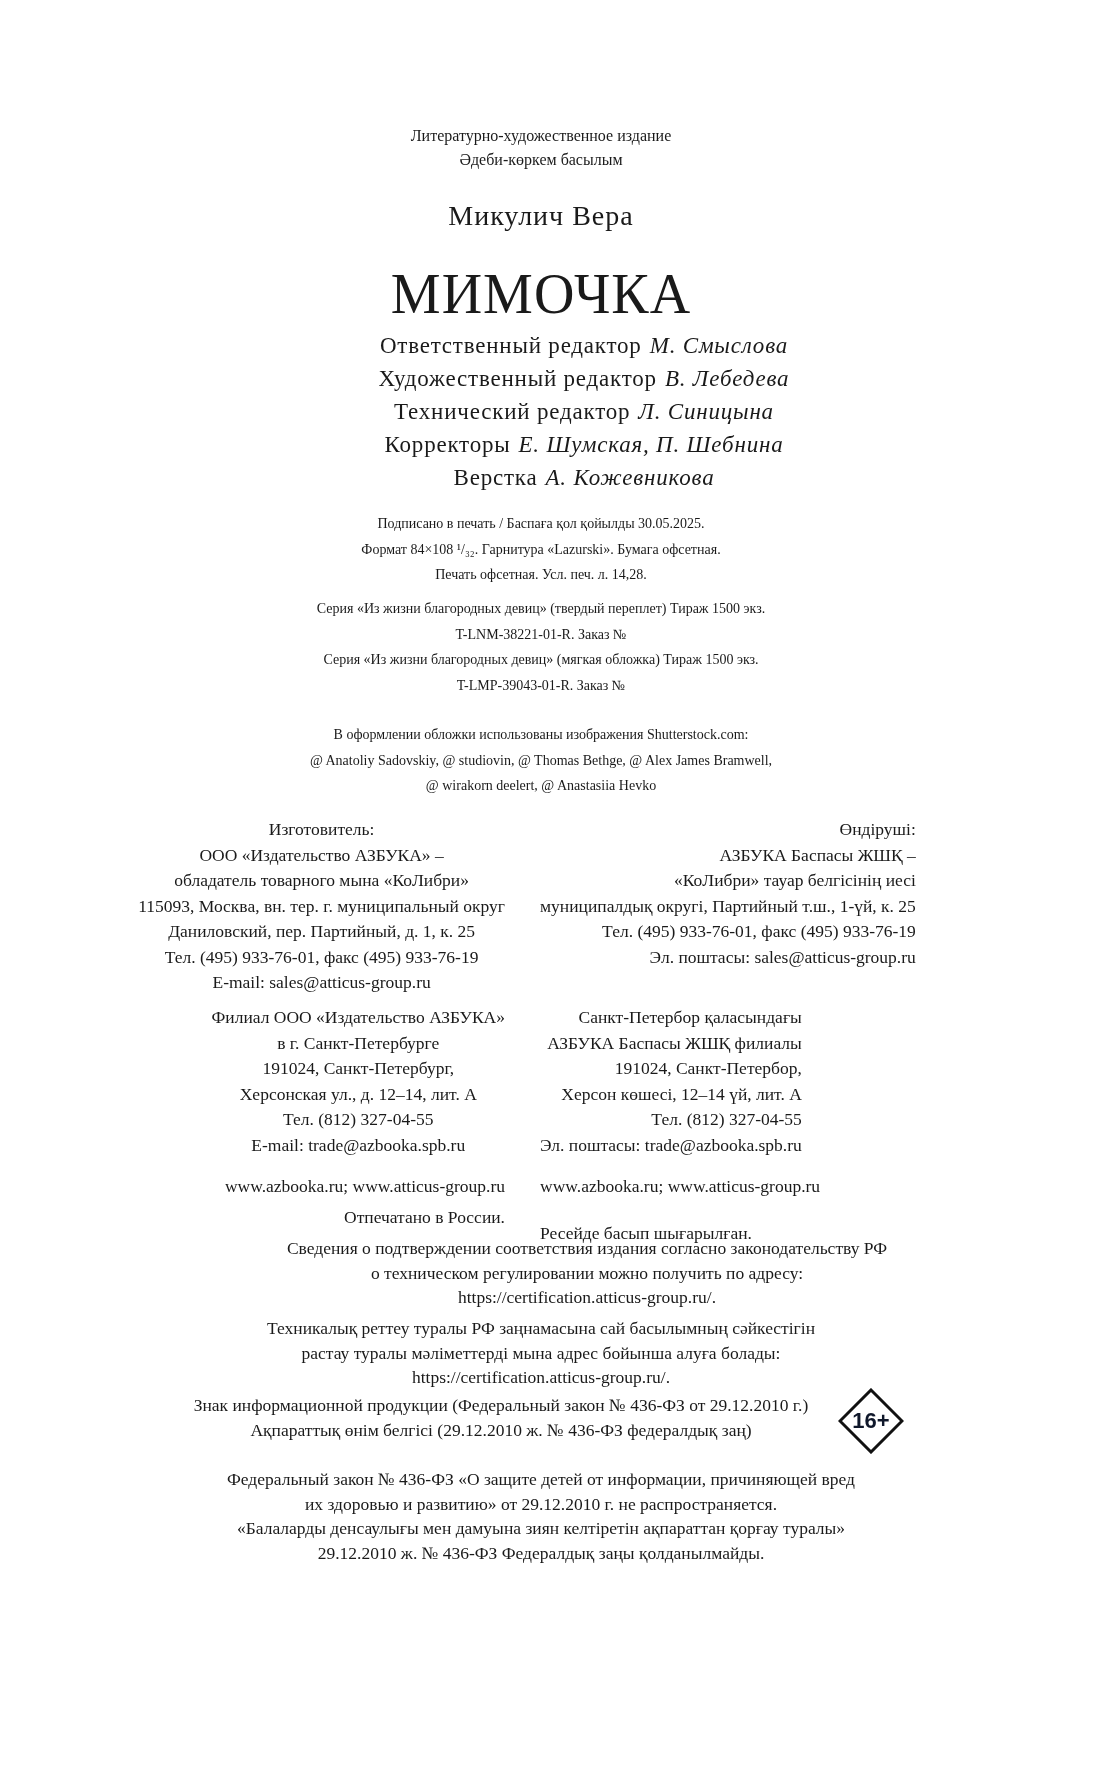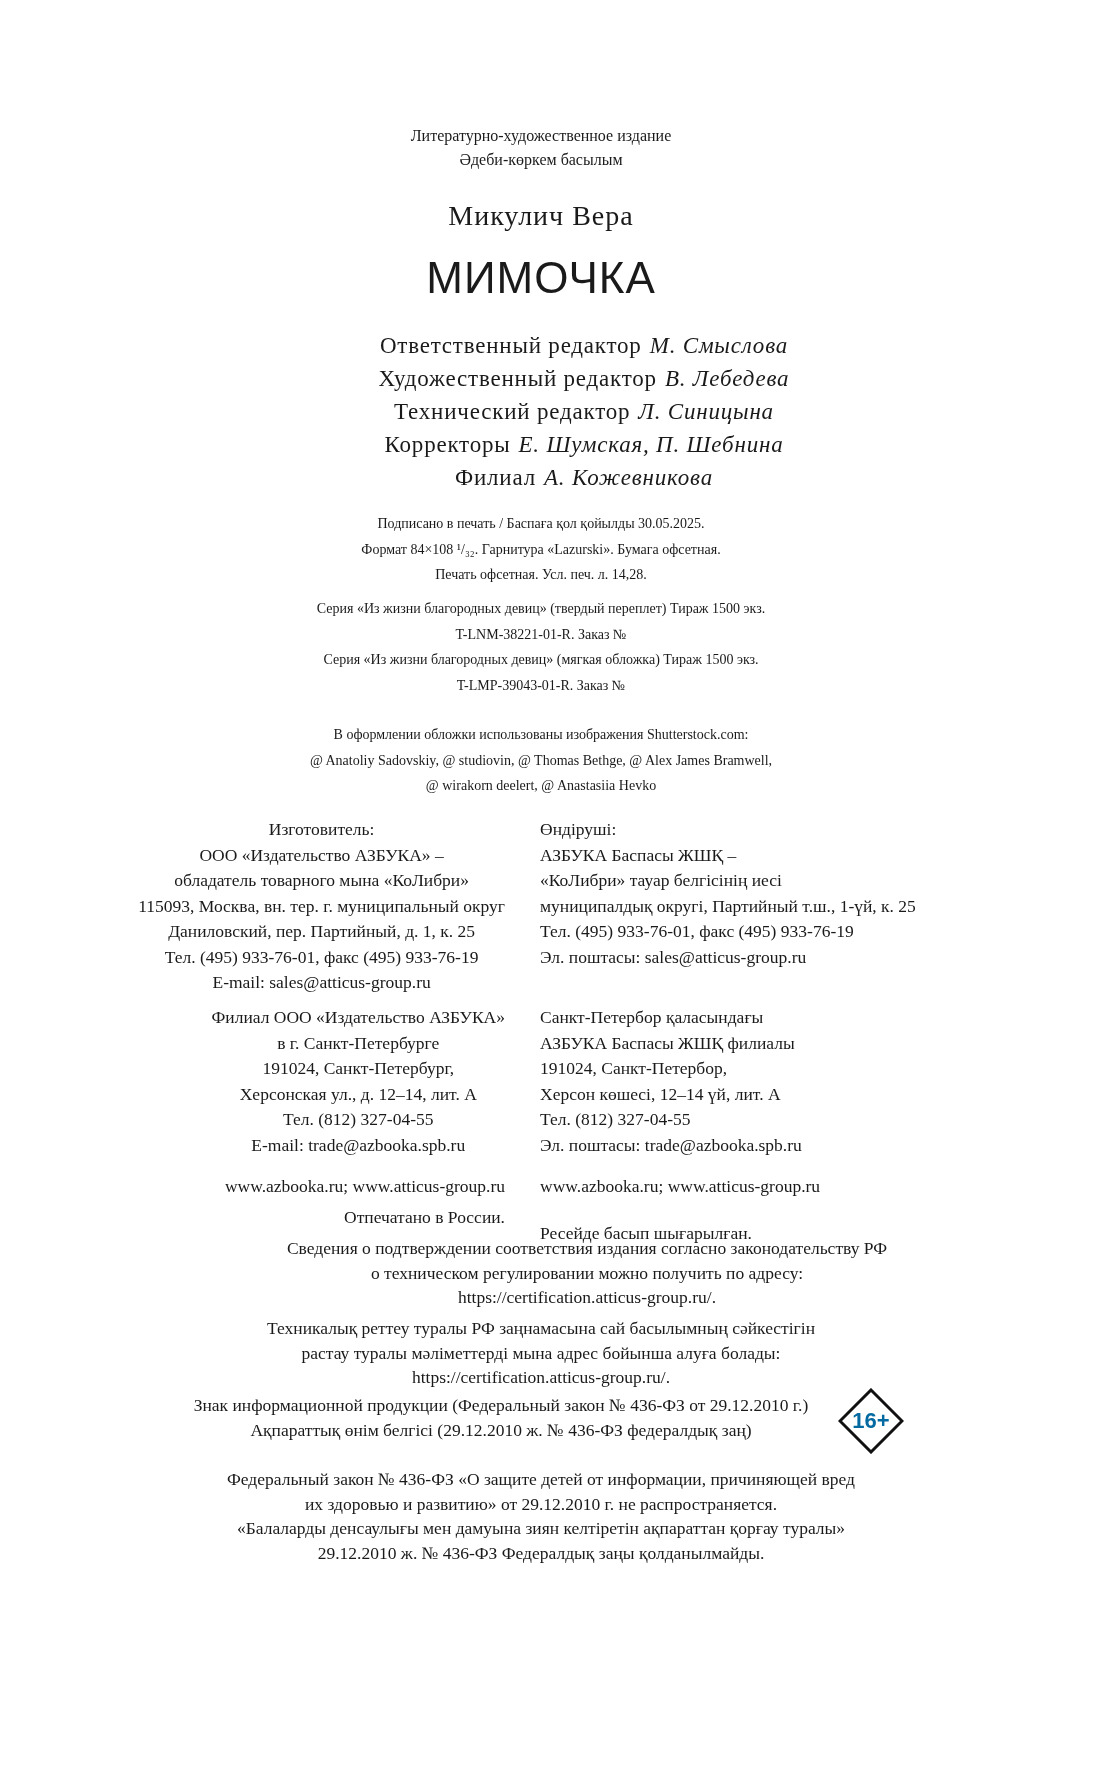--- a/index.html
+++ b/index.html
@@ -8,63 +8,63 @@
     color: #1a1a1a;
     font-family: "DejaVu Serif", "Liberation Serif", serif;
   }
   .page { position: absolute; left: 0; top: 0; width: 1100px; height: 1777px; }
   .c { position: absolute; left: 0; width: 1082px; text-align: center; white-space: nowrap; }
   .cond { font-family: "Liberation Serif", serif; }
   .it { font-style: italic; }
 
   .edition-type { top: 124px; font-size: 16px; line-height: 24px; }
   .author { top: 198px; font-size: 28px; line-height: 36px; letter-spacing: 1px; }
-  .title { top: 246px; font-size: 44px; line-height: 64px; font-family: Liberation Sans, sans-serif; letter-spacing: 1px; }
+  .title { top: 262px; font-size: 56px; line-height: 64px; font-family: Liberation Serif, serif; letter-spacing: 1px; }
 
   .credits { top: 329px; font-size: 23px; line-height: 33px; font-family: "Liberation Serif", serif; letter-spacing: 0.8px; padding-left: 43px; }
   .credits .role { margin-right: 8px; }
 
   .imprint { font-size: 14px; line-height: 25.5px; font-family: "Liberation Serif", serif; }
   .imprint1 { top: 511px; }
   .imprint2 { top: 596px; }
   .imprint3 { top: 722px; }
 
   .cols { position: absolute; top: 817px; left: 0; width: 1100px; font-family: "Liberation Serif", serif; font-size: 17.5px; line-height: 25.5px; }
   .col-left { position: absolute; right: 595px; text-align: center; white-space: nowrap; }
-  .col-right { position: absolute; left: 540px; text-align: left; white-space: nowrap; }
+  .col-right { position: absolute; left: 540px; text-align: right; white-space: nowrap; }
   .blk { position: absolute; }
   .cert { font-size: 17.5px; line-height: 24.5px; font-family: "Liberation Serif", serif; }
   .cert1 { top: 1236px; padding-left: 46px; }
   .cert2 { top: 1316px; }
   .age-text { top: 1393px; font-size: 17.5px; line-height: 24.5px; font-family: "Liberation Serif", serif; left: -40px; }
   .law { top: 1467px; font-size: 17.5px; line-height: 24.5px; font-family: "Liberation Serif", serif; }
 
   .badge { position: absolute; left: 838px; top: 1388px; width: 66px; height: 66px; }
   .badge svg { width: 66px; height: 66px; display: block; }
-  .badge-label { position: absolute; left: 0; top: 20px; width: 66px; text-align: center; font-family: "Liberation Sans", sans-serif; font-size: 22px; font-weight: bold; line-height: 26px; color: #0369a1; }
+  .badge-label { position: absolute; left: 0; top: 20px; width: 66px; text-align: center; font-family: "Liberation Sans", sans-serif; font-size: 22px; font-weight: bold; line-height: 26px; color: #0f172a; }
 </style>
 </head>
 <body>
 
 <div class="page">
 
   <div class="c edition-type cond">
     <div>Литературно-художественное издание</div>
     <div>Әдеби-көркем басылым</div>
   </div>
 
   <div class="c author cond">Микулич Вера</div>
   <div class="c title">МИМОЧКА</div>
 
   <div class="c credits">
     <div><span class="role">Ответственный редактор</span><span class="it">М. Смыслова</span></div>
     <div><span class="role">Художественный редактор</span><span class="it">В. Лебедева</span></div>
     <div><span class="role">Технический редактор</span><span class="it">Л. Синицына</span></div>
     <div><span class="role">Корректоры</span><span class="it">Е. Шумская, П. Шебнина</span></div>
-    <div><span class="role">Филиал</span><span class="it">А. Кожевникова</span></div>
+    <div><span class="role">Верстка</span><span class="it">А. Кожевникова</span></div>
   </div>
 
   <div class="c imprint imprint1">
     <div>Подписано в печать / Баспаға қол қойылды 30.05.2025.</div>
     <div>Формат 84×108 ¹/₃₂. Гарнитура «Lazurski». Бумага офсетная.</div>
     <div>Печать офсетная. Усл. печ. л. 14,28.</div>
   </div>
 
   <div class="c imprint imprint2">
     <div>Серия «Из жизни благородных девиц» (твердый переплет) Тираж 1500 экз.</div>

